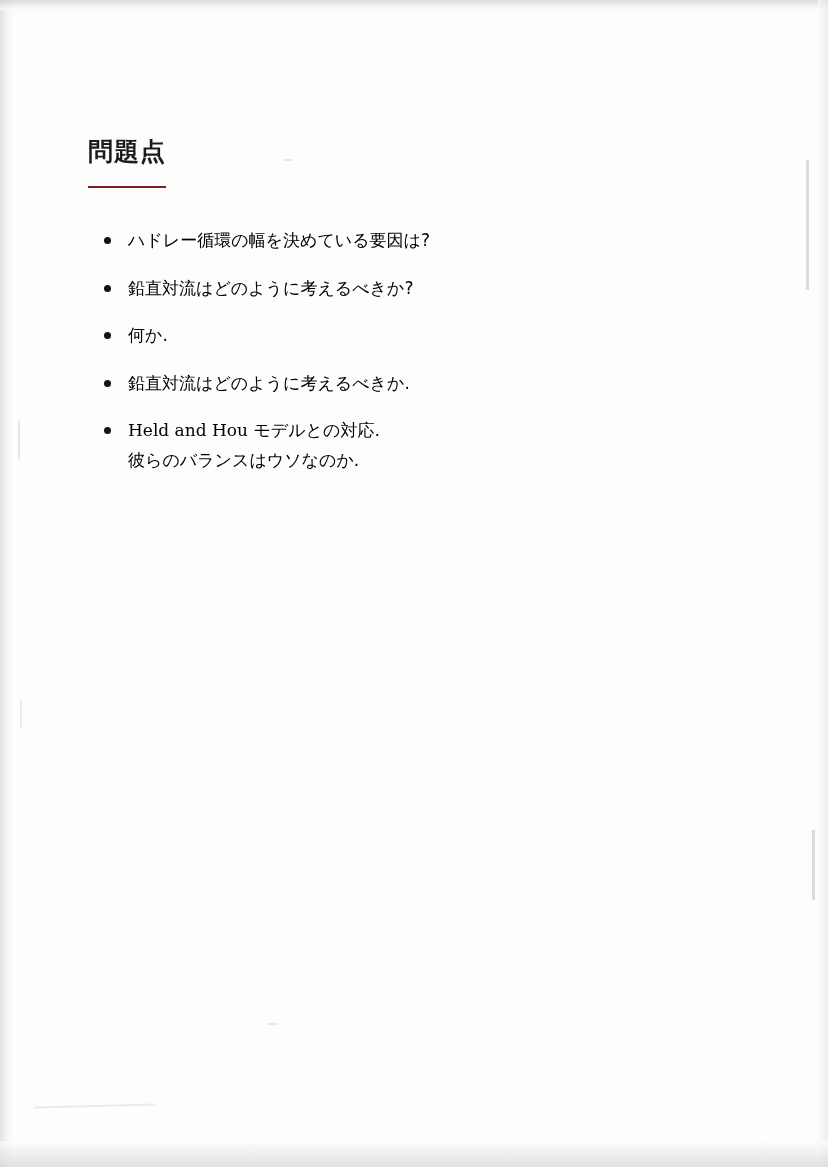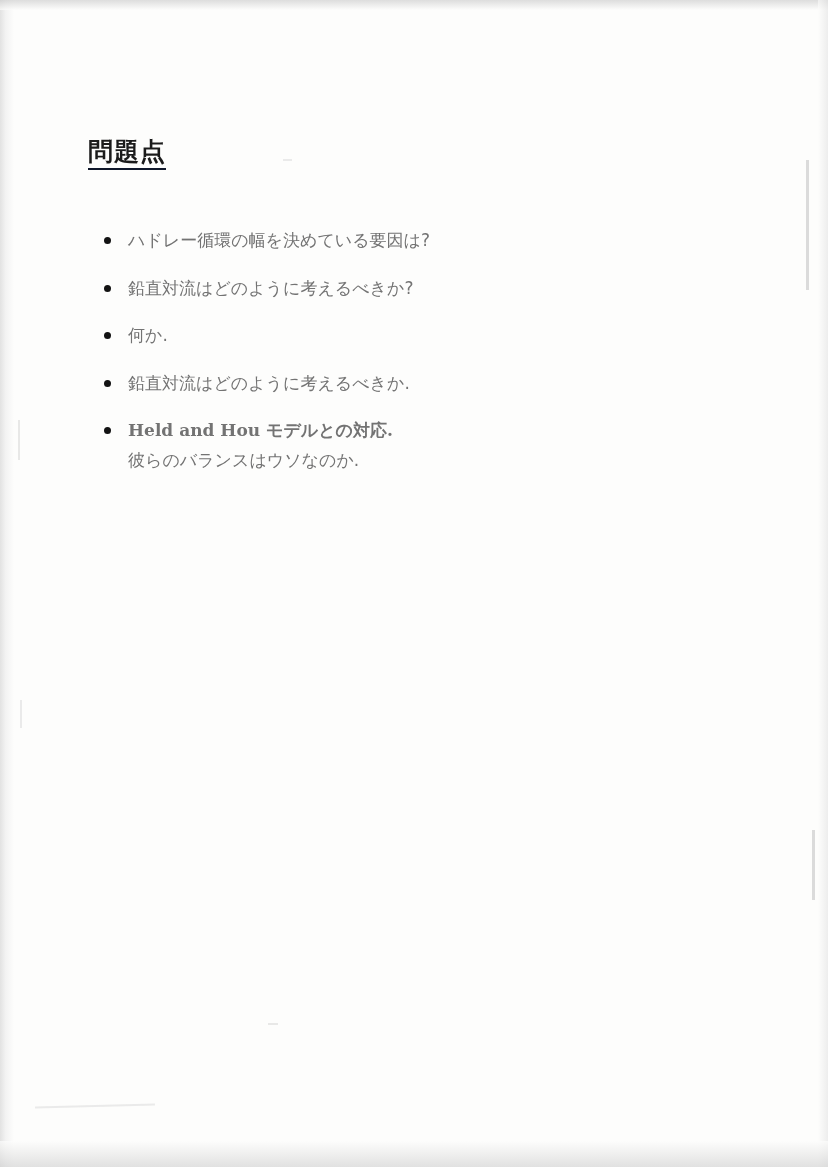--- a/index.html
+++ b/index.html
@@ -68,61 +68,61 @@
   }
   .doc-title {
     position: absolute;
     left: 88px;
     top: 138px;
     font-family: "DejaVu Sans", sans-serif;
     font-size: 25px;
     font-weight: bold;
     color: #1b1b1b;
     letter-spacing: 1px;
-    border-bottom: 2px solid #0f172a;
-    padding-bottom: 2px;
+    border-bottom: 2px solid #7f1d1d;
+    padding-bottom: 20px;
     line-height: 1.1;
   }
   .bullet-list {
     position: absolute;
     left: 100px;
     top: 228px;
     width: 660px;
     list-style: none;
     margin: 0;
     padding: 0;
   }
   .bullet-item {
     position: relative;
     padding-left: 28px;
     margin-bottom: 22px;
     font-family: "DejaVu Sans", sans-serif;
     font-size: 17px;
     line-height: 1.5;
-    color: #737373;
+    color: #000000;
   }
   .bullet-item .dot {
     position: absolute;
     left: 4px;
     top: 9px;
     width: 7px;
     height: 7px;
     border-radius: 50%;
     background: #131313;
   }
   .bullet-item .line {
     display: block;
     white-space: pre-wrap;
   }
   .bullet-item .line-2 {
     margin-top: 4px;
   }
   .latin-bold {
     font-family: "DejaVu Serif", serif;
-    font-weight: bold;
+    font-weight: normal;
   }
 </style>
 </head>
 <body>
 
 <div class="page">
 
   <div class="scan-edge-left"></div>
   <div class="scan-edge-top"></div>
   <div class="scan-edge-right"></div>

